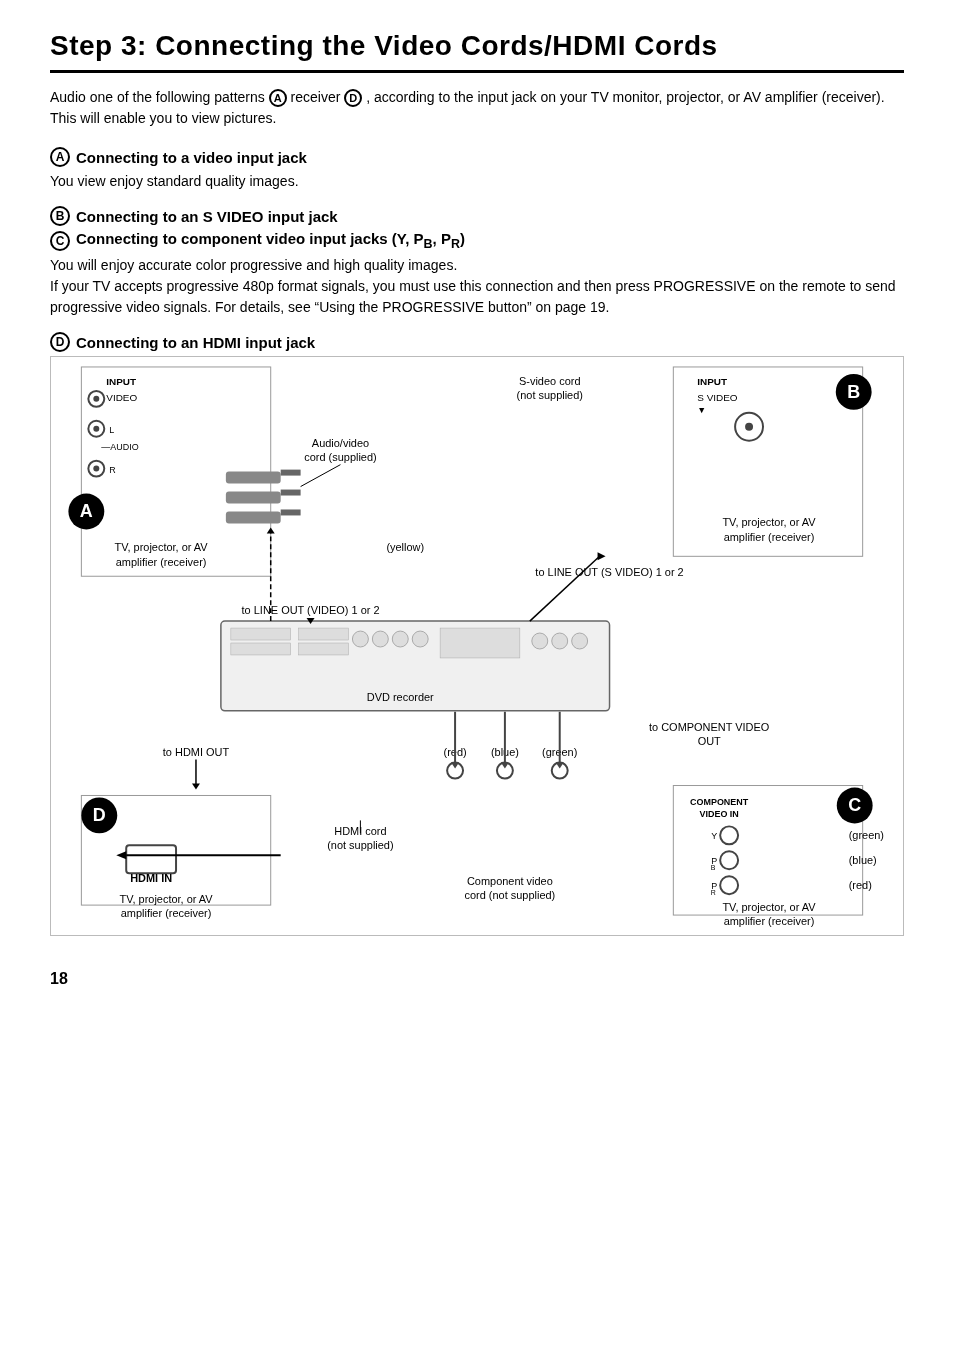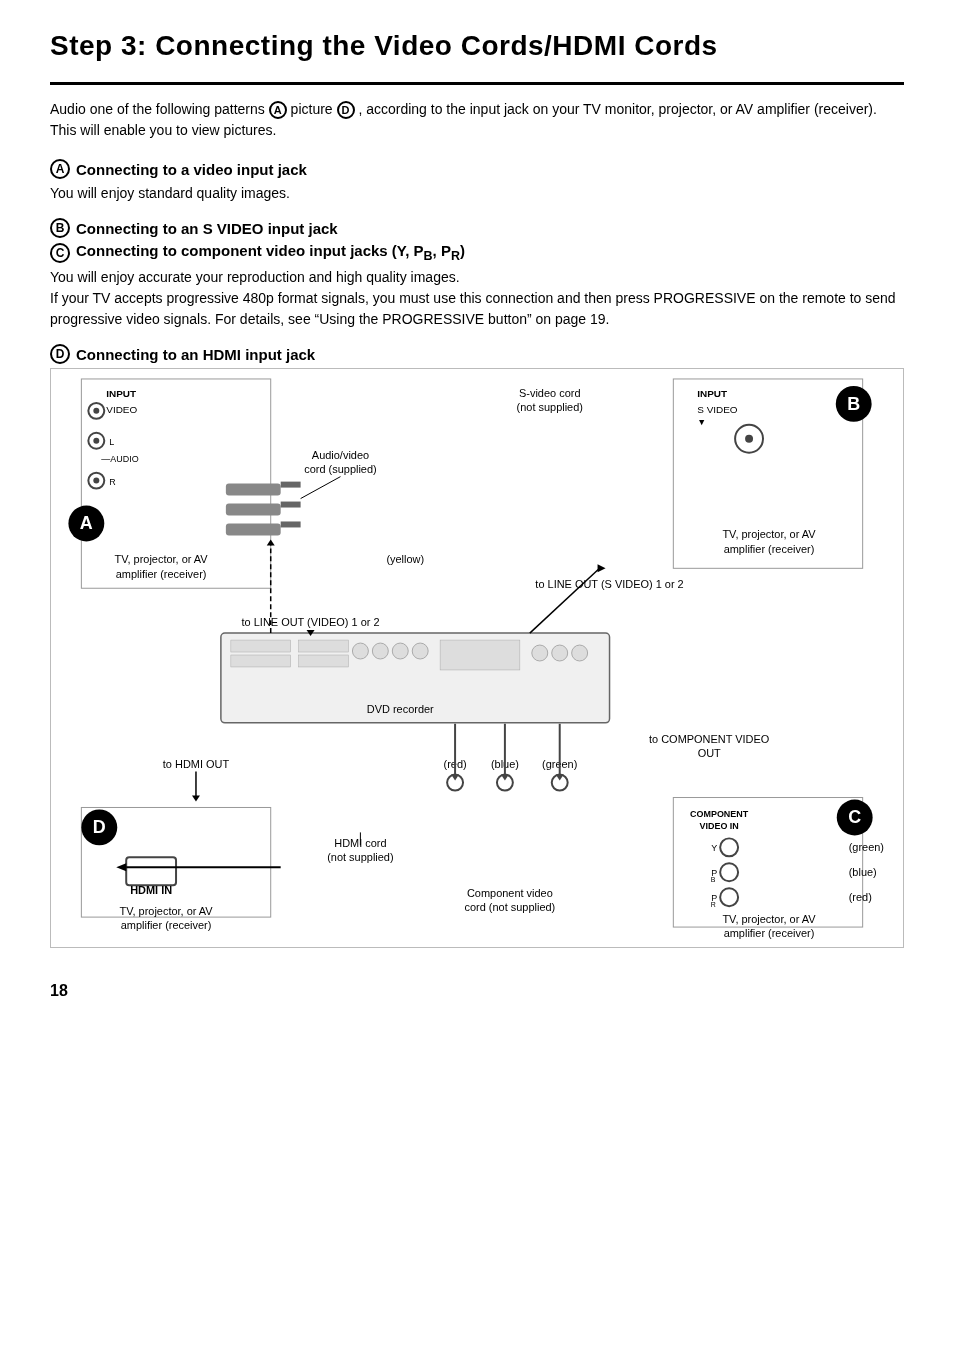--- a/index.html
+++ b/index.html
@@ -9,21 +9,21 @@
       font-size: 14px;
       color: #000;
       width: 954px;
       min-height: 1352px;
       padding: 30px 50px 30px 50px;
     }
     h1 {
       font-size: 28px;
       font-weight: 900;
       border-bottom: 3px solid #000;
-      padding-bottom: 20px;
+      padding-bottom: 8px;
       margin-bottom: 14px;
       letter-spacing: 0.5px;
     }
     .intro {
       font-size: 14px;
       line-height: 1.5;
       margin-bottom: 18px;
     }
     .section-heading {
       font-size: 15px;
@@ -55,49 +55,49 @@
 </head>
 <body>
 
 <h1>Step 3: Connecting the Video Cords/HDMI Cords</h1>
 
 <p class="intro">
   <span>Audio one of the following patterns</span>
   <span style="display:inline-flex;align-items:center;gap:3px;">
     <span style="display:inline-flex;align-items:center;justify-content:center;width:18px;height:18px;border-radius:50%;border:2px solid #000;font-weight:900;font-size:11px;">A</span>
   </span>
-  <span>picture</span>
+  <span>receiver</span>
   <span style="display:inline-flex;align-items:center;gap:3px;">
     <span style="display:inline-flex;align-items:center;justify-content:center;width:18px;height:18px;border-radius:50%;border:2px solid #000;font-weight:900;font-size:11px;">D</span>
   </span>
   <span>, according to the input jack on your TV monitor, projector, or AV amplifier (receiver). This will enable you to view pictures.</span>
 </p>
 
 <div>
   <div class="section-heading">
     <span class="circle-letter">A</span>
     <span>Connecting to a video input jack</span>
   </div>
-  <div class="section-body">You will enjoy standard quality images.</div>
+  <div class="section-body">You view enjoy standard quality images.</div>
 </div>
 
 <div>
   <div class="section-heading">
     <span class="circle-letter">B</span>
     <span>Connecting to an S VIDEO input jack</span>
   </div>
 </div>
 
 <div>
   <div class="section-heading">
     <span class="circle-letter">C</span>
     <span>Connecting to component video input jacks (Y, P<sub>B</sub>, P<sub>R</sub>)</span>
   </div>
   <div class="section-body">
-    <p>You will enjoy accurate your reproduction and high quality images.</p>
+    <p>You will enjoy accurate color progressive and high quality images.</p>
     <p>If your TV accepts progressive 480p format signals, you must use this connection and then press PROGRESSIVE on the remote to send progressive video signals. For details, see “Using the PROGRESSIVE button” on page 19.</p>
   </div>
 </div>
 
 <div>
   <div class="section-heading">
     <span class="circle-letter">D</span>
     <span>Connecting to an HDMI input jack</span>
   </div>
 </div>

